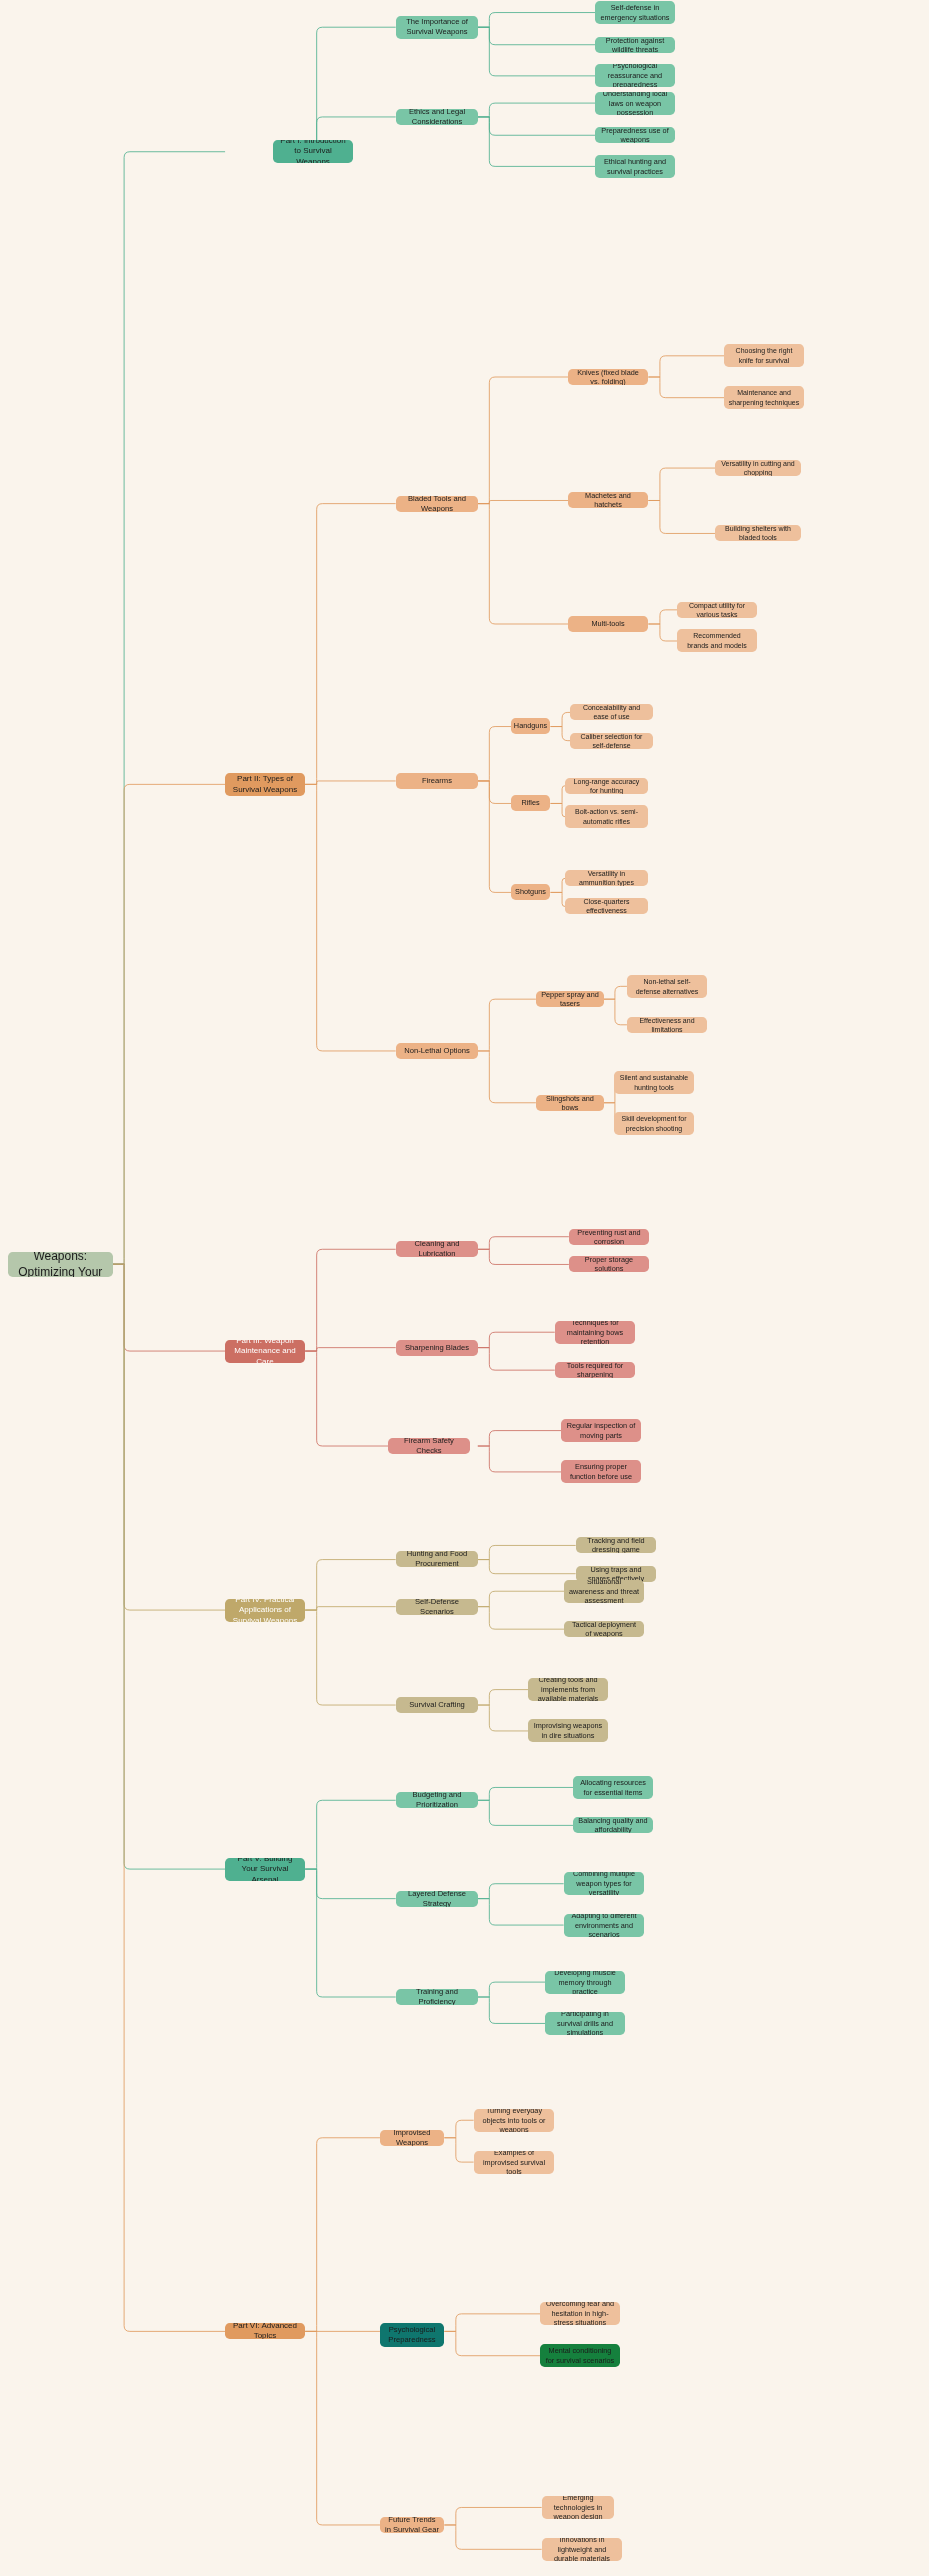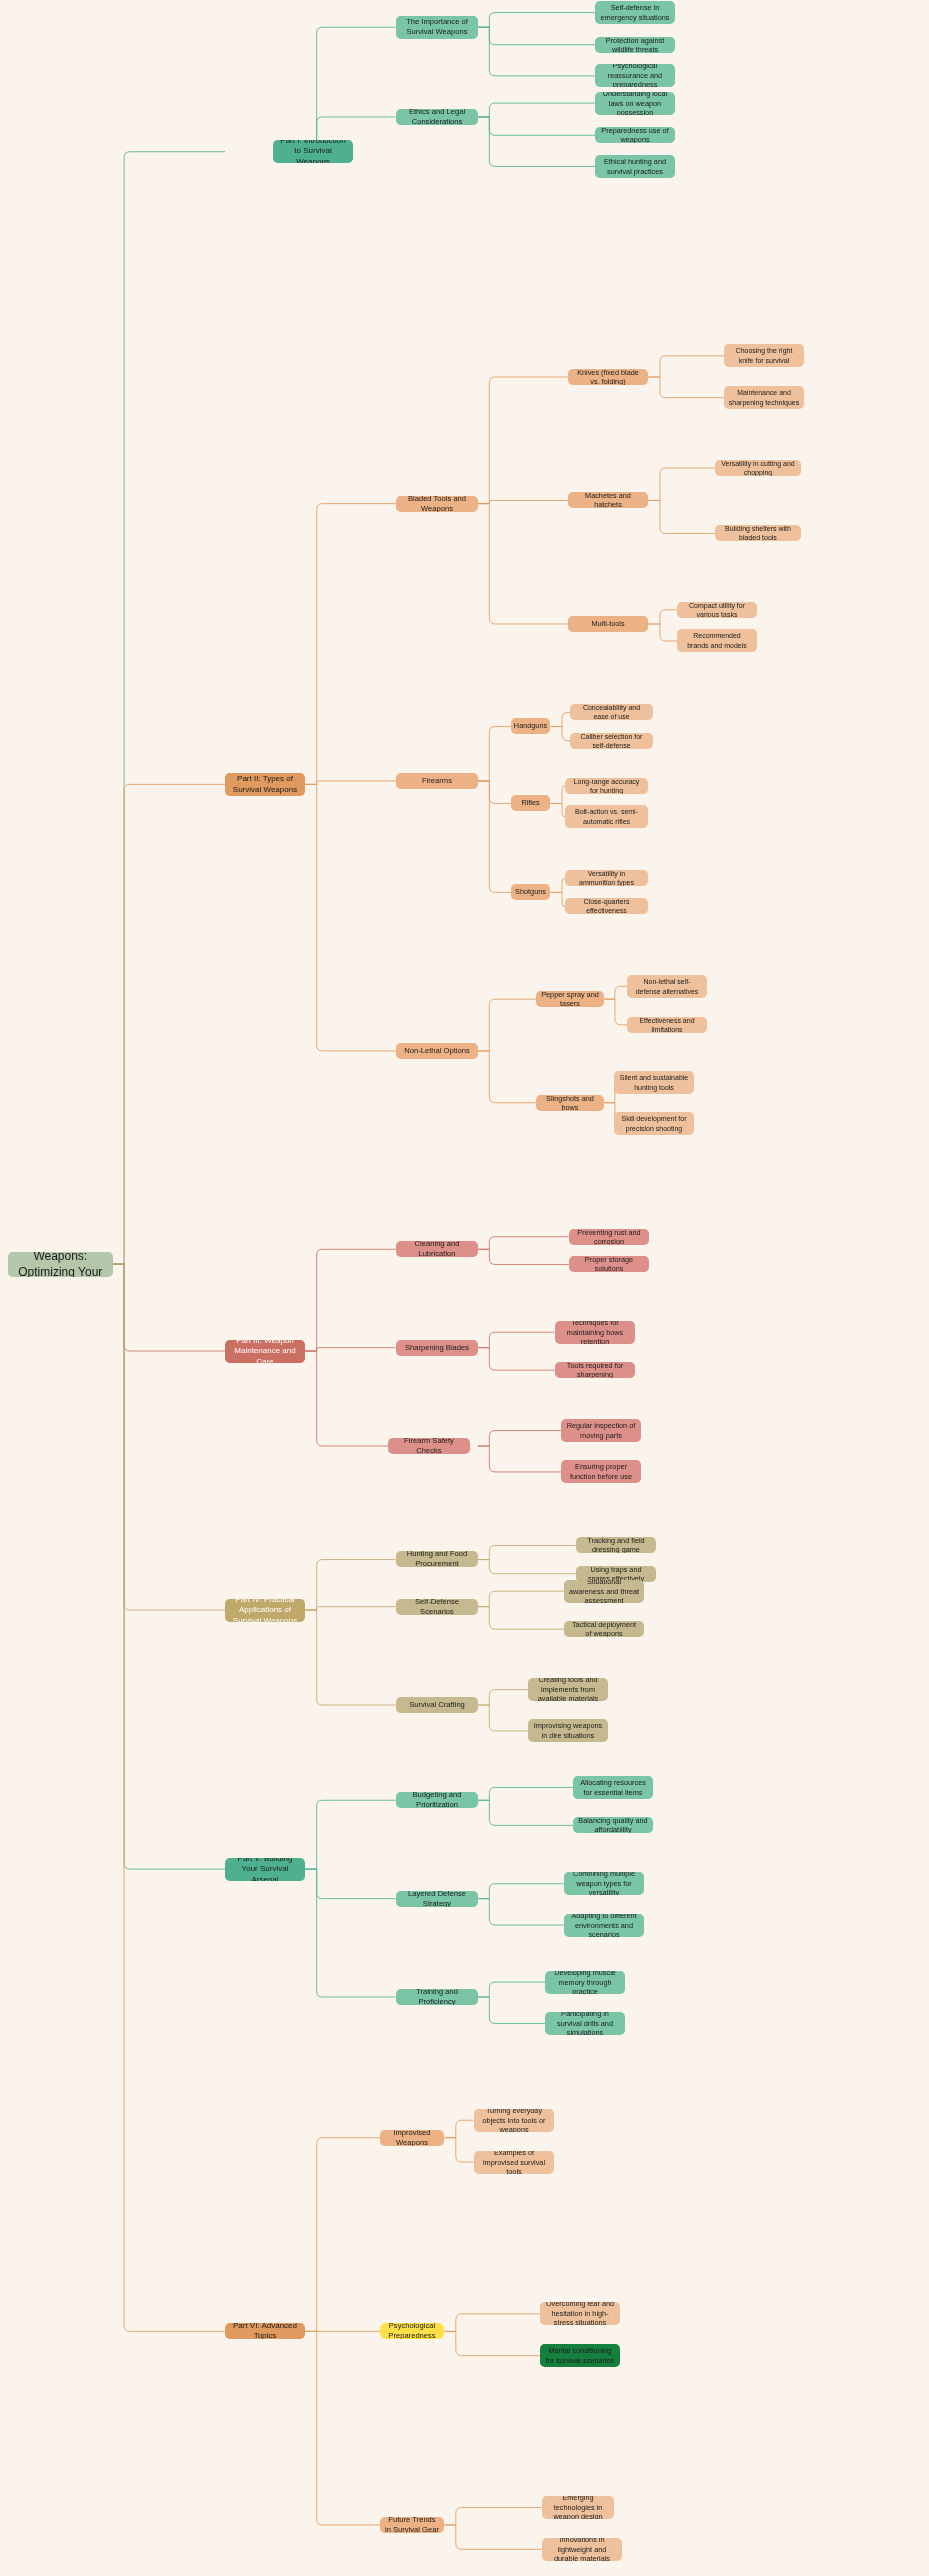--- a/index.html
+++ b/index.html
@@ -334,21 +334,21 @@
       </div>
       <div class="node lvl2" style="left: 380px; top: 2130px; width: 64px; height: 16px; background: rgb(236, 178, 134);">
         <span>Improvised Weapons</span>
       </div>
       <div class="node lvl3" style="left: 474px; top: 2109px; width: 80px; height: 23px; background: rgb(238, 192, 156);">
         <span>Turning everyday objects into tools or weapons</span>
       </div>
       <div class="node lvl3" style="left: 474px; top: 2151px; width: 80px; height: 23px; background: rgb(238, 192, 156);">
         <span>Examples of improvised survival tools</span>
       </div>
-      <div class="node lvl2" style="left: 380px; top: 2323px; width: 64px; height: 16px; background: #fde047; border-radius: 6px;">
+      <div class="node lvl2" style="left: 380px; top: 2323px; width: 64px; height: 24px; background: #0f766e;">
         <span>Psychological Preparedness</span>
       </div>
       <div class="node lvl3" style="left: 540px; top: 2302px; width: 80px; height: 23px; background: rgb(238, 192, 156);">
         <span>Overcoming fear and hesitation in high-stress situations</span>
       </div>
       <div class="node lvl3" style="left: 540px; top: 2344px; width: 80px; height: 23px; background: #15803d;">
         <span>Mental conditioning for survival scenarios</span>
       </div>
       <div class="node lvl2" style="left: 380px; top: 2517px; width: 64px; height: 16px; background: rgb(236, 178, 134);">
         <span>Future Trends in Survival Gear</span>

